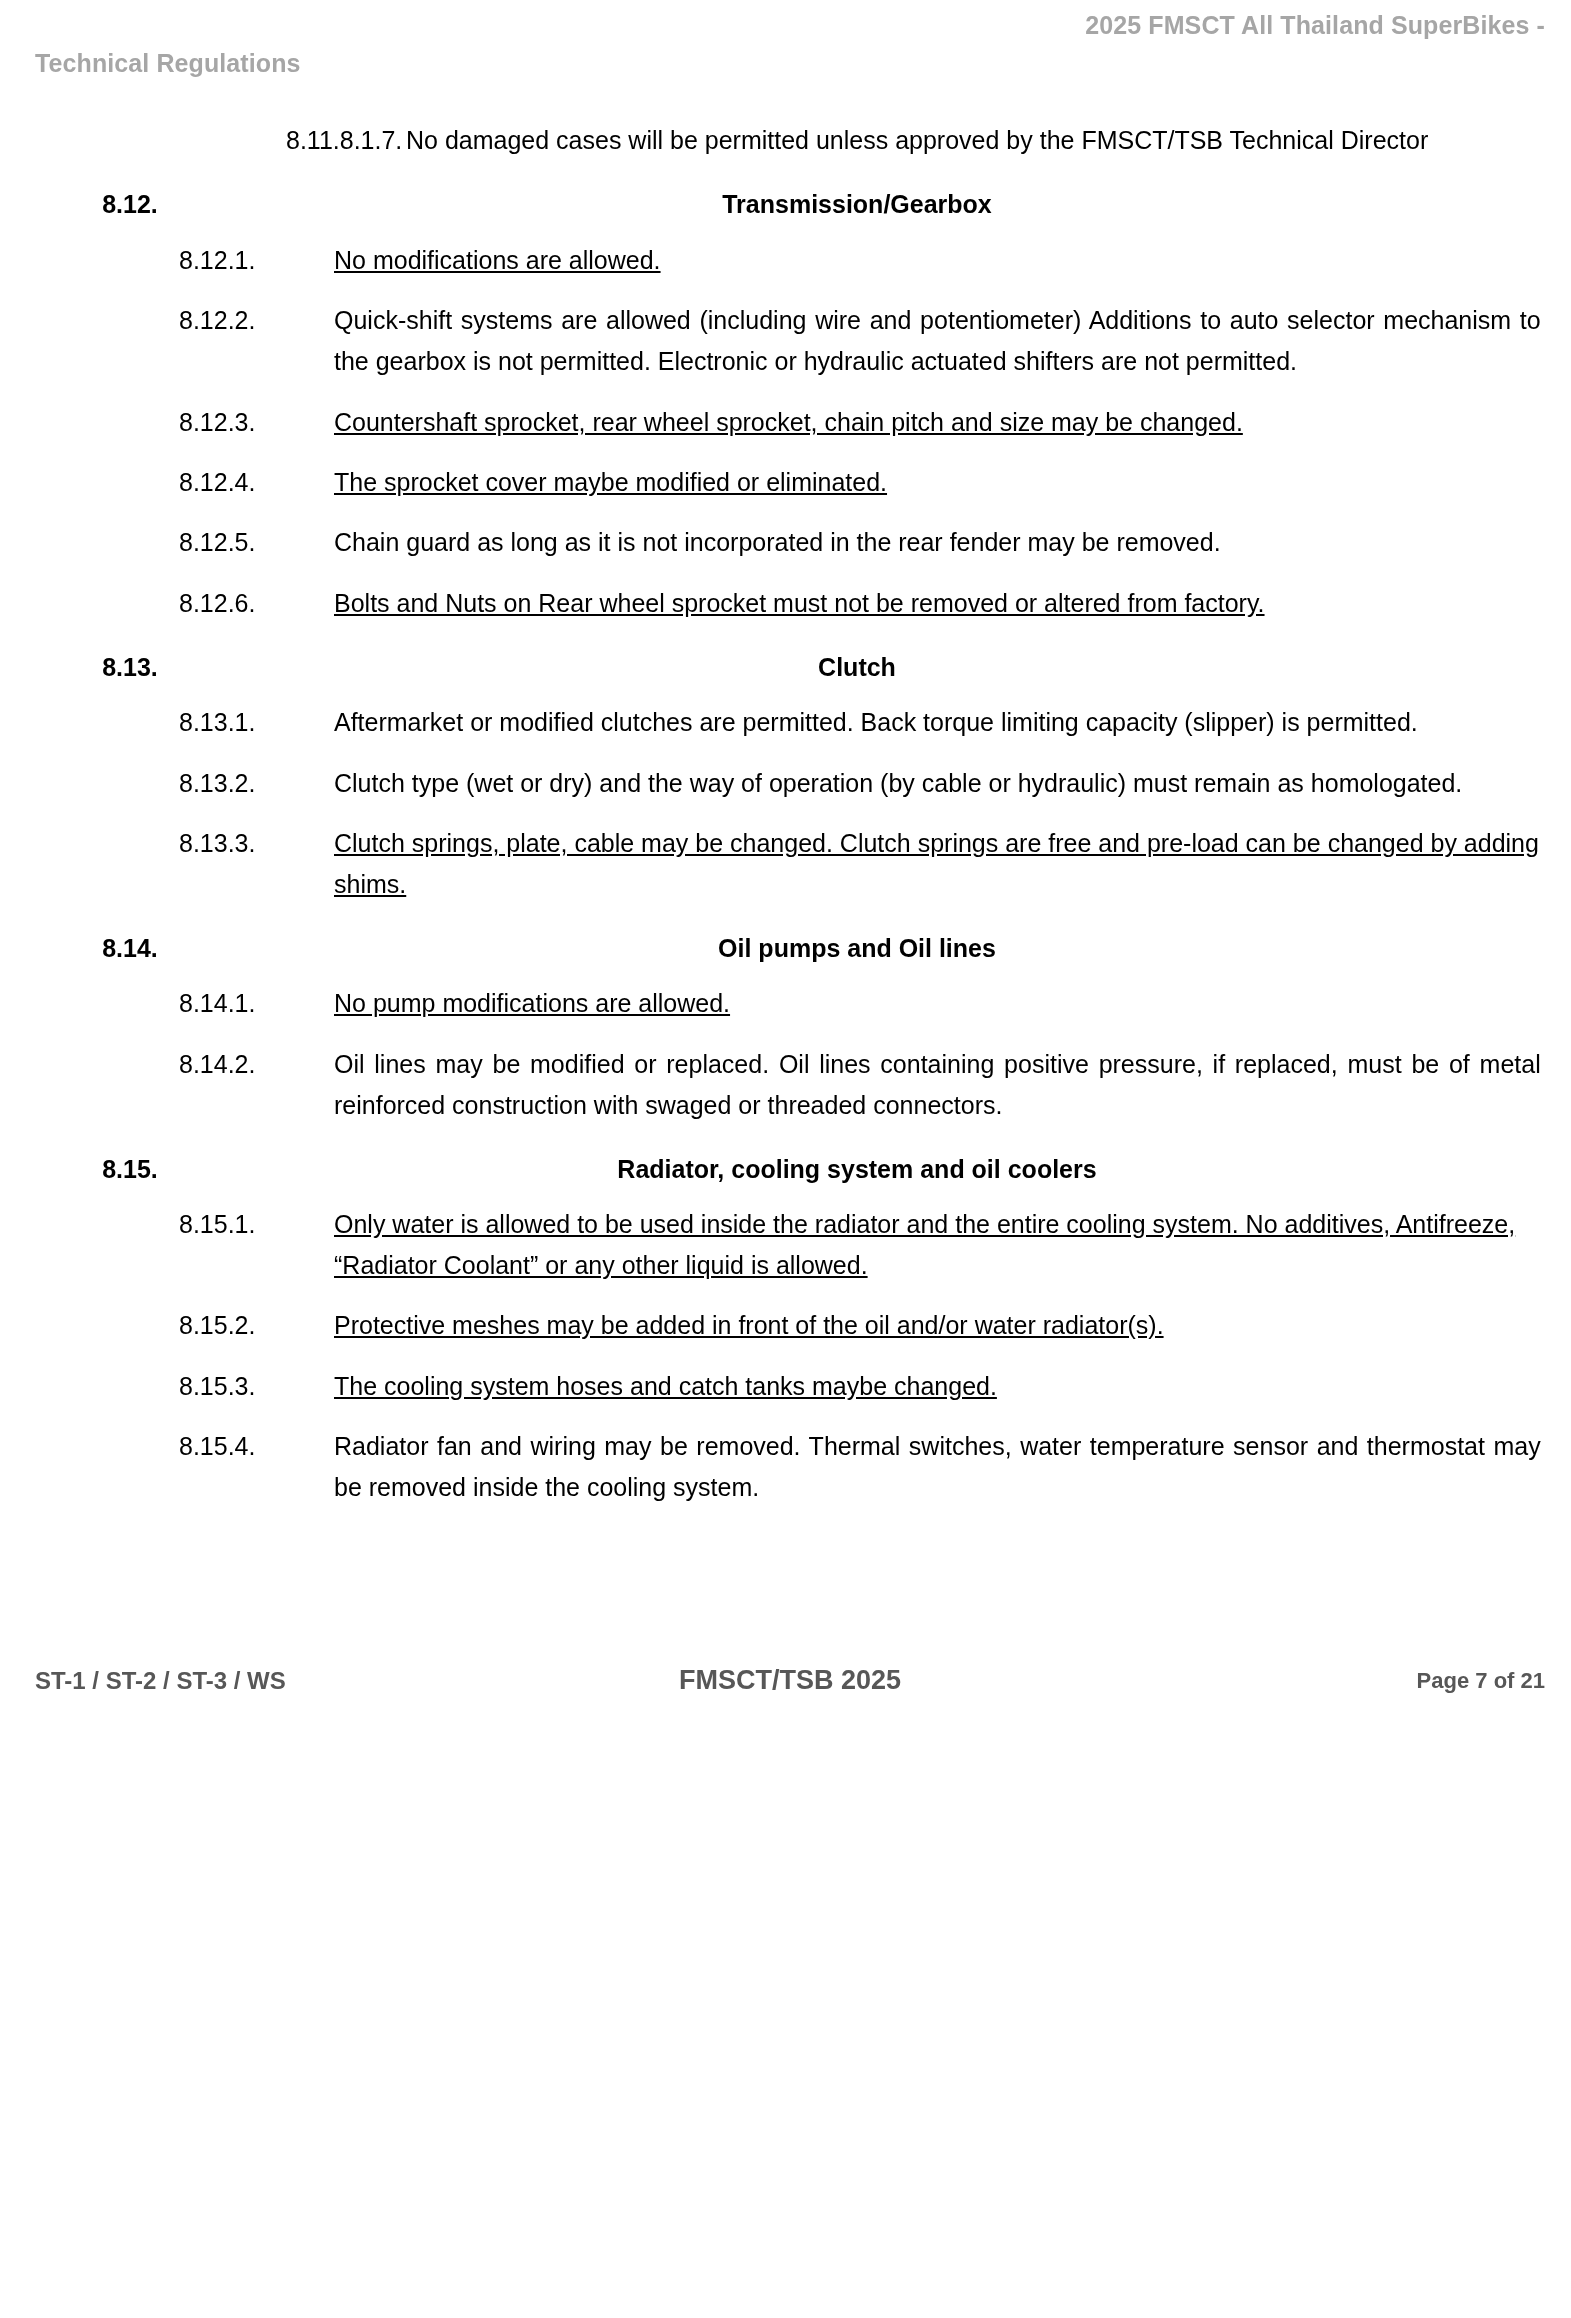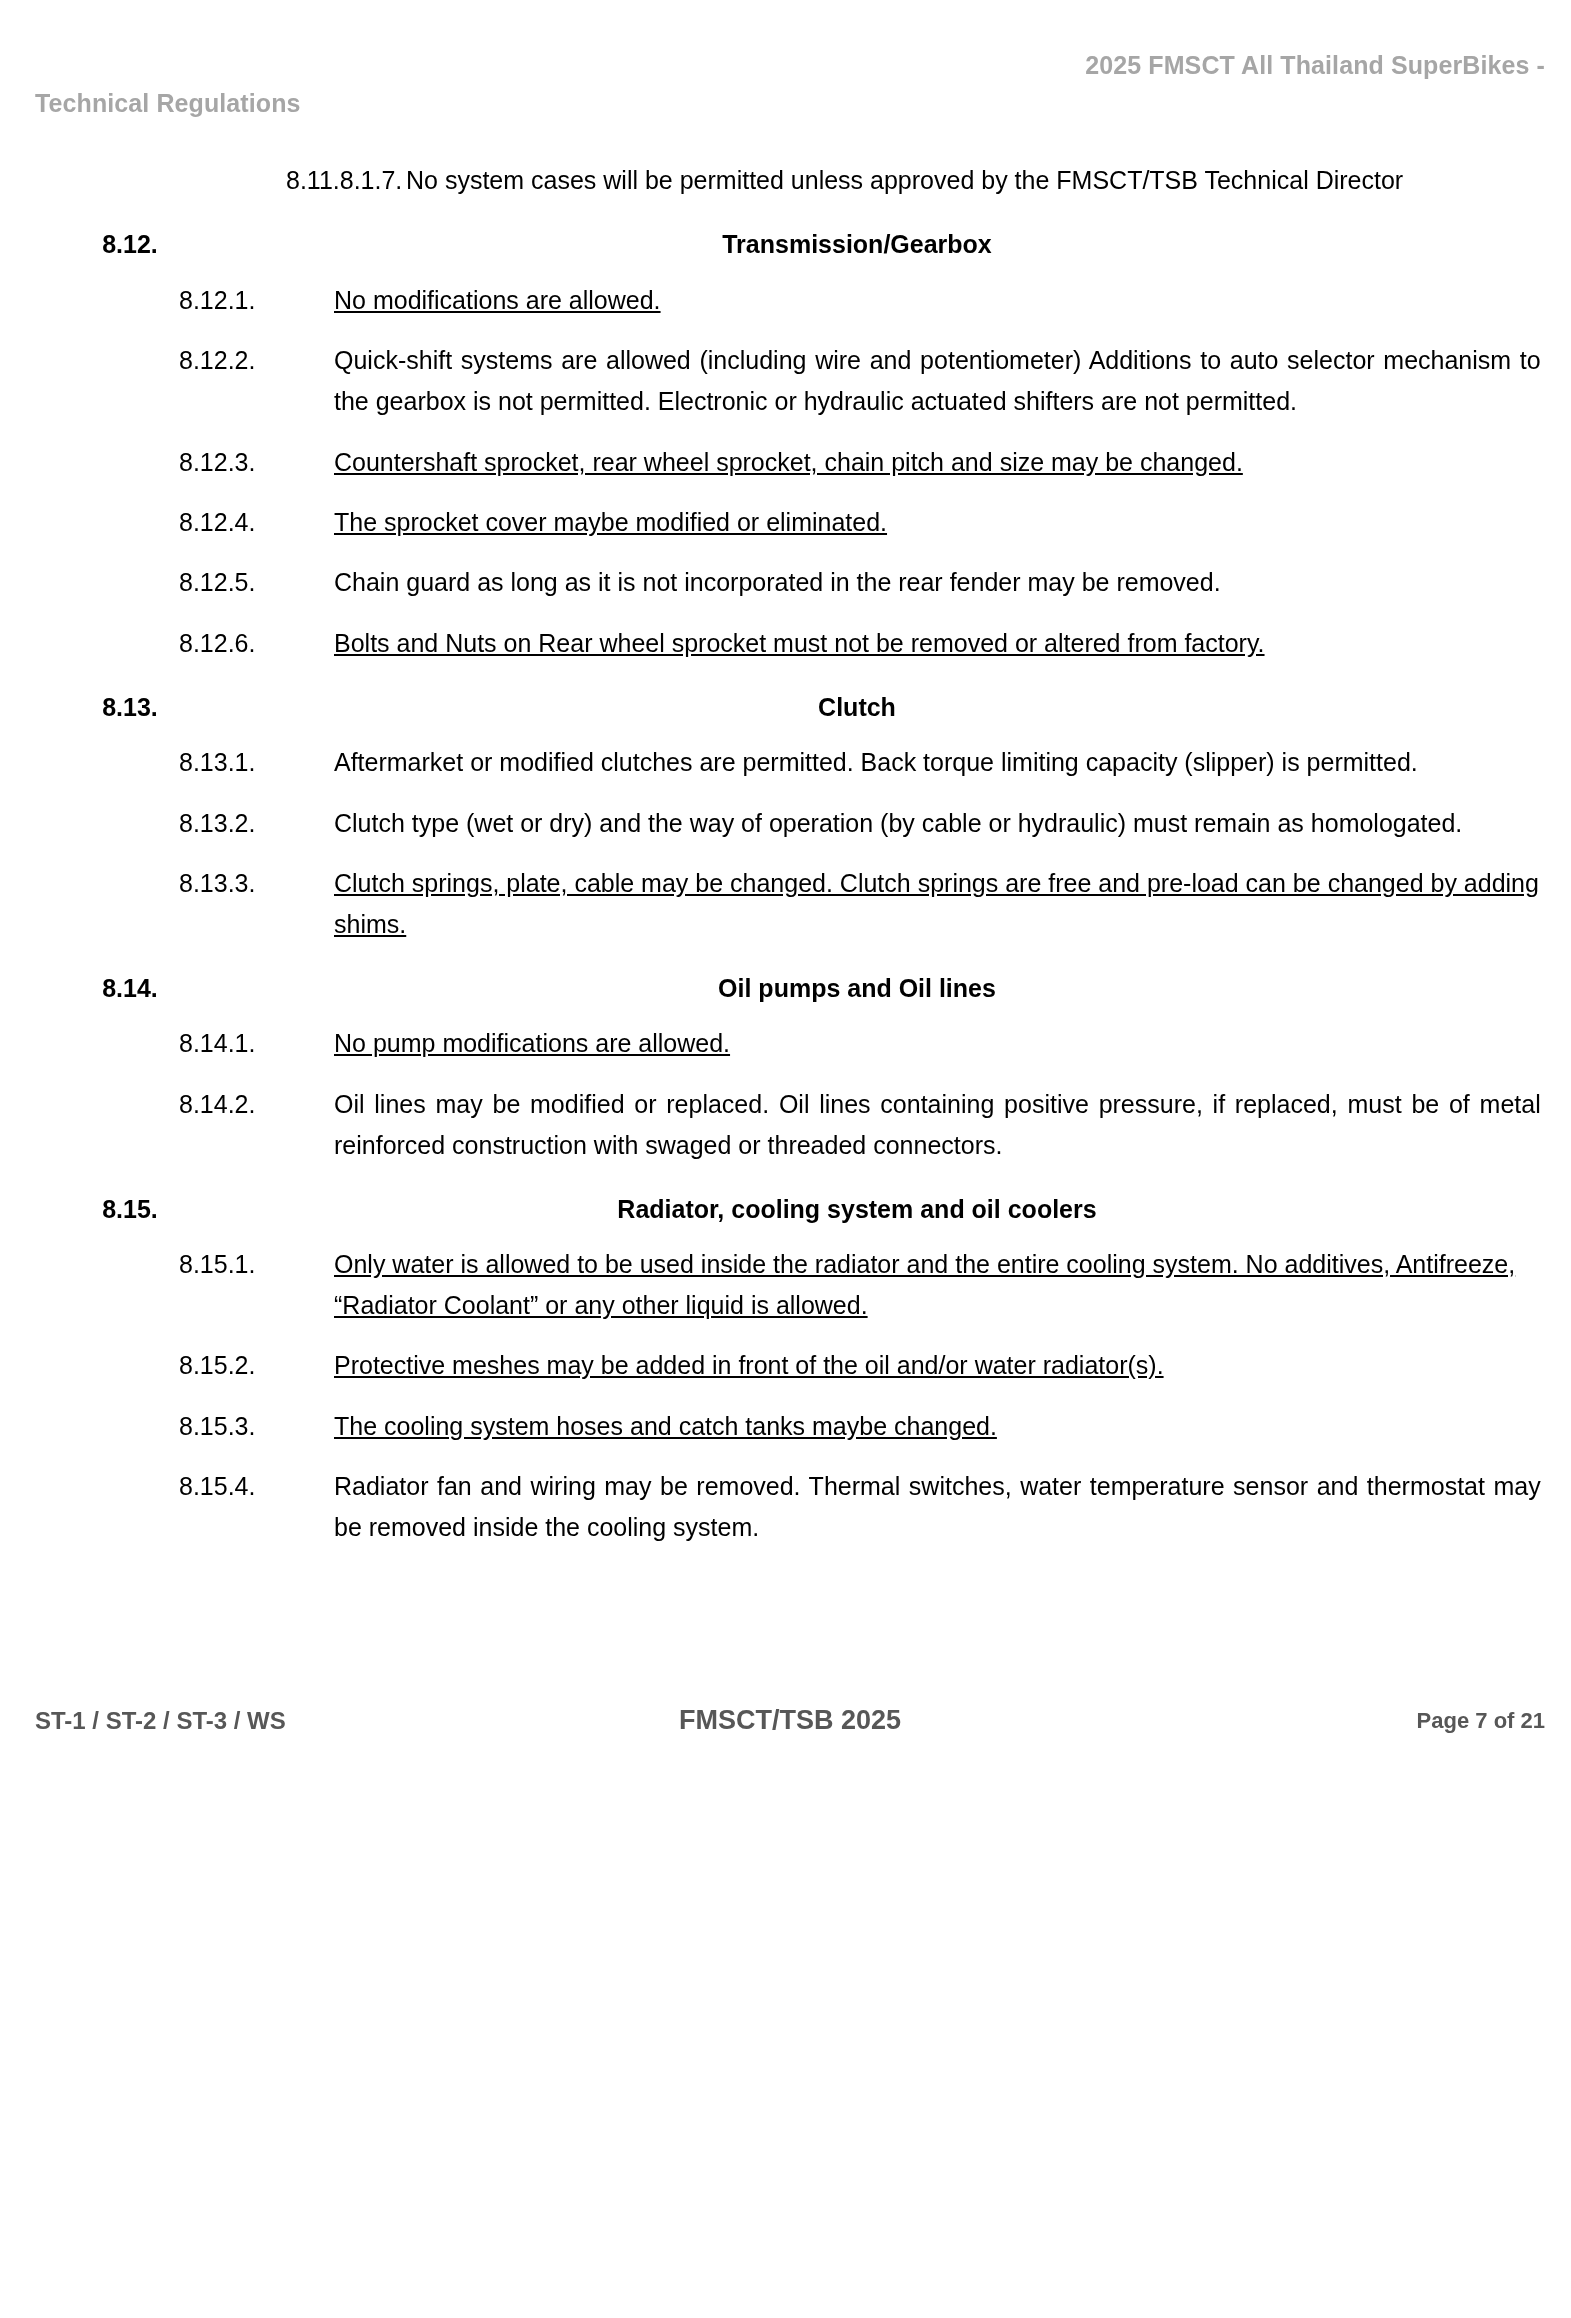--- a/index.html
+++ b/index.html
@@ -12,21 +12,20 @@
     font-family: "Liberation Sans", sans-serif;
     color: #000000;
   }
   .page {
     position: relative;
     width: 1572px;
     height: 1721px;
     background: #ffffff;
     box-sizing: border-box;
     overflow: hidden;
-    margin-top: 40px;
   }
 
   
   .doc-header {
     position: absolute;
     top: 5.8px;
     left: 35px;
     right: 27px;
     height: 81px;
     color: #a6a6a6;
@@ -149,21 +148,21 @@
 <div class="page">
 
   <div class="doc-header">
     <span class="hdr-line-1">2025 FMSCT All Thailand SuperBikes -</span>
     <span class="hdr-line-2">Technical Regulations</span>
   </div>
 
   <div class="content" id="content-root">
       <div class="clause lvl-deep">
         <span class="cl-num">8.11.8.1.7.</span>
-        <span class="cl-body">No system cases will be permitted unless approved by the FMSCT/TSB Technical Director</span>
+        <span class="cl-body">No damaged cases will be permitted unless approved by the FMSCT/TSB Technical Director</span>
       </div>
       <div class="head2">
         <span class="h2-num">8.12.</span>
         <span class="h2-text">Transmission/Gearbox</span>
       </div>
       <div class="clause lvl-sub">
         <span class="cl-num">8.12.1.</span>
         <span class="cl-body nojust">No modifications are allowed.</span>
       </div>
       <div class="clause lvl-sub">

